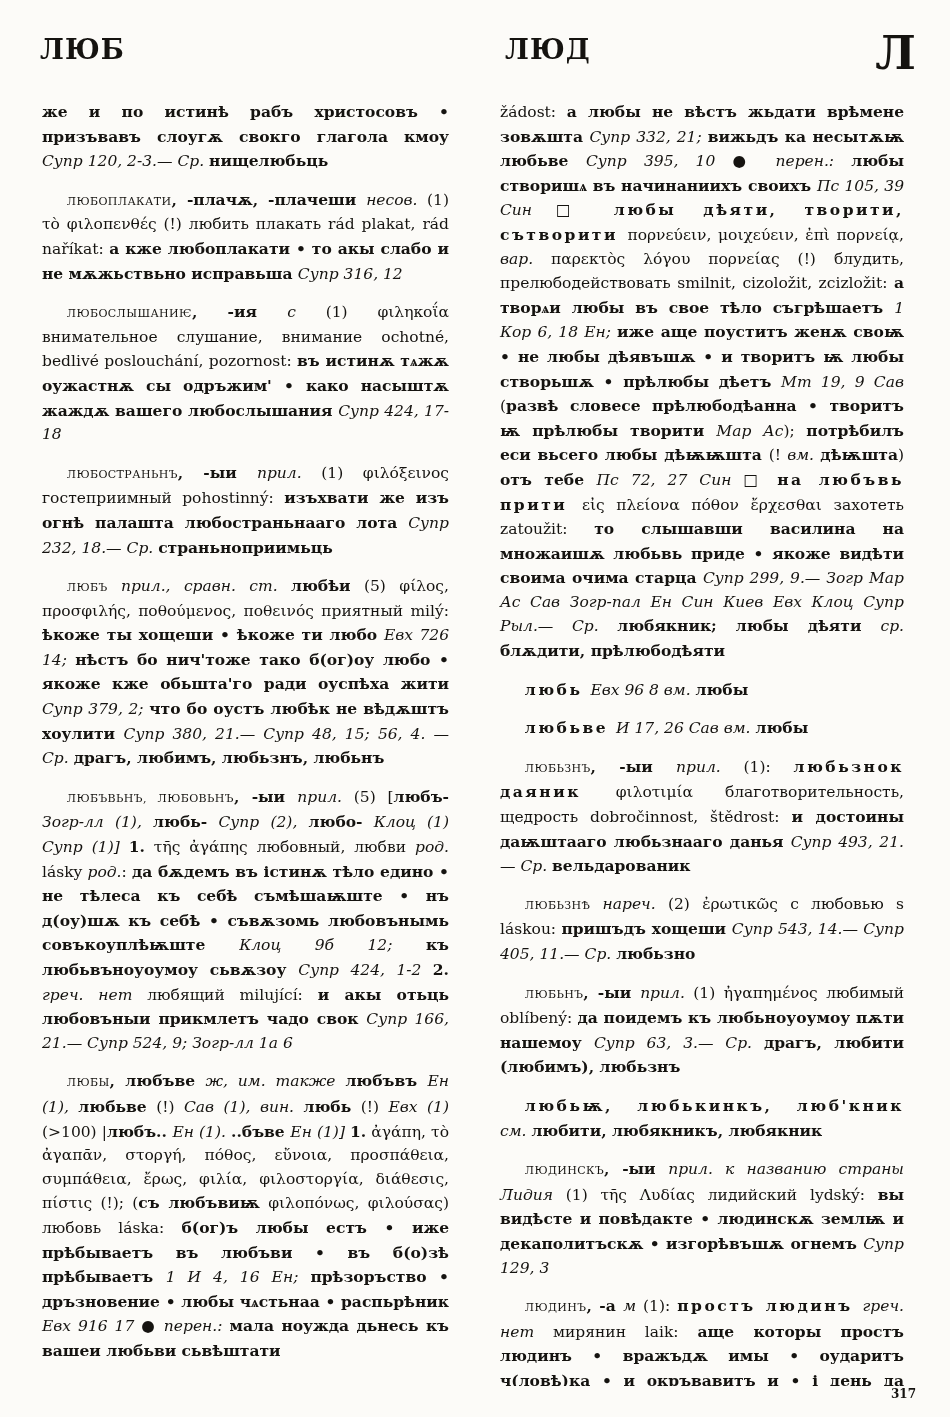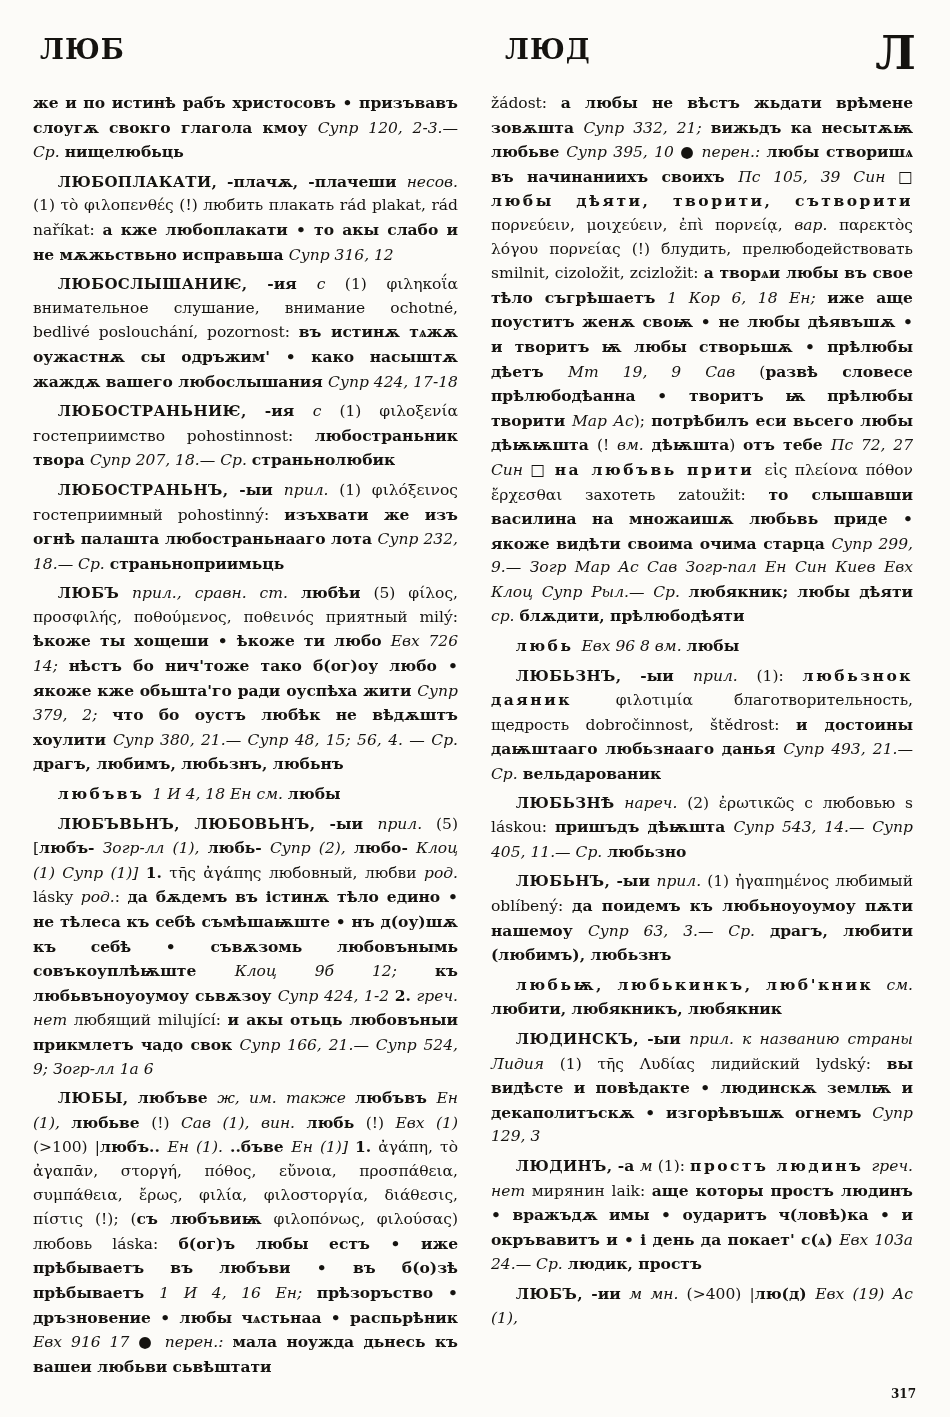--- a/index.html
+++ b/index.html
@@ -20,23 +20,23 @@
     position:absolute;top:30px;right:34px;
     font-weight:bold;font-size:46px;line-height:1;
   }
   .col{
     position:absolute;top:86px;width:435px;height:1300px;
     overflow:hidden;text-align:justify;
     font-size:15.5px;line-height:23.6px;
   }
   .col.left{left:28px;}
   .col.right{left:486px;width:432px;}
-  .col p{margin:5px;padding:0;}
+  .col p{margin:14px;padding:0;}
   .col p.indent{text-indent:1.6em;}
-  .head{font-weight:bold;font-size:15px;letter-spacing:0.4px;}
+  .head{font-weight:normal;font-size:11px;letter-spacing:0.4px;}
   .cs{font-weight:bold;}
   .sp{font-weight:bold;letter-spacing:2.5px;}
   .it{font-style:italic;}
   .b{font-weight:bold;}
   .bit{font-weight:bold;font-style:italic;}
   .ro{}
   .sym{}
   .pagenum{
     position:absolute;right:34px;bottom:16px;
     font-weight:bold;font-size:12px;
@@ -47,32 +47,31 @@
 
 <div class="page">
   <div class="runhead left">ЛЮБ</div>
   <div class="runhead right">ЛЮД</div>
   <div class="section-letter">Л</div>
 
   <div class="col left">
       <p><span class="cs">же и по истинѣ рабъ христосовъ • призъвавъ слоугѫ свокго глагола кмоу </span><span class="it">Супр 120, 2-3.— Ср. </span><span class="cs">нищелюбьць</span></p>
       <p class="indent"><span class="head">ЛЮБОПЛАКАТИ</span><span class="cs">, -плачѫ, -плачеши </span><span class="it">несов.</span><span class="ro"> (1) τὸ φιλοπενθές (!) любить плакать rád plakat, rád naříkat: </span><span class="cs">а кже любоплакати • то акы слабо и не мѫжьствьно исправьша </span><span class="it">Супр 316, 12</span></p>
       <p class="indent"><span class="head">ЛЮБОСЛЫШАНИѤ</span><span class="cs">, -ия </span><span class="it">с</span><span class="ro"> (1) φιληκοΐα внимательное слушание, внимание ochotné, bedlivé poslouchání, pozornost: </span><span class="cs">въ истинѫ тѧжѫ оужастнѫ сы одръжим' • како насыштѫ жаждѫ вашего любослышания </span><span class="it">Супр 424, 17-18</span></p>
-      <p class="indent"><span class="head">ЛЮБОСТРАНЬНИѤ</span><span class="cs">, -ия </span><span class="it">с</span><span class="ro"> (1) φιλοξενία гостеприимство pohostinnost: </span><span class="cs">любостраньник твора </span><span class="it">Супр 207, 18.— Ср. </span><span class="cs">страньнолюбик</span></p>
       <p class="indent"><span class="head">ЛЮБОСТРАНЬНЪ</span><span class="cs">, -ыи </span><span class="it">прил.</span><span class="ro"> (1) φιλόξεινος гостеприимный pohostinný: </span><span class="cs">изъхвати же изъ огнѣ палашта любостраньнааго лота </span><span class="it">Супр 232, 18.— Ср. </span><span class="cs">страньноприимьць</span></p>
       <p class="indent"><span class="head">ЛЮБЪ</span><span class="it"> прил., сравн. ст. </span><span class="cs">любѣи</span><span class="ro"> (5) φίλος, προσφιλής, ποθούμενος, ποθεινός приятный milý: </span><span class="cs">ѣкоже ты хощеши • ѣкоже ти любо </span><span class="it">Евх 726 14; </span><span class="cs">нѣстъ бо нич'тоже тако б(ог)оу любо • якоже кже обьшта'го ради оуспѣха жити </span><span class="it">Супр 379, 2; </span><span class="cs">что бо оустъ любѣк не вѣдѫштъ хоулити </span><span class="it">Супр 380, 21.— Супр 48, 15; 56, 4. — Ср. </span><span class="cs">драгъ, любимъ, любьзнъ, любьнъ</span></p>
-      <p class="indent"><span class="sp">любъвъ </span><span class="it">1 И 4, 18 Ен см. </span><span class="cs">любы</span></p>
       <p class="indent"><span class="head">ЛЮБЪВЬНЪ, ЛЮБОВЬНЪ</span><span class="cs">, -ыи </span><span class="it">прил.</span><span class="ro"> (5) [</span><span class="cs">любъ-</span><span class="it"> Зогр-лл (1), </span><span class="cs">любь-</span><span class="it"> Супр (2), </span><span class="cs">любо-</span><span class="it"> Клоц (1) Супр (1)] </span><span class="b">1.</span><span class="ro"> τῆς ἀγάπης любовный, любви </span><span class="it">род.</span><span class="ro"> lásky </span><span class="it">род.</span><span class="ro">: </span><span class="cs">да бѫдемъ въ істинѫ тѣло едино • не тѣлеса къ себѣ съмѣшаѭште • нъ д(оу)шѫ къ себѣ • съвѫзомь любовънымь совъкоуплѣѭште </span><span class="it">Клоц 9б 12; </span><span class="cs">къ любьвъноуоумоу сьвѫзоу </span><span class="it">Супр 424, 1-2 </span><span class="b">2.</span><span class="it"> греч. нет </span><span class="ro">любящий milující: </span><span class="cs">и акы отьць любовъныи прикмлетъ чадо свок </span><span class="it">Супр 166, 21.— Супр 524, 9; Зогр-лл 1а 6</span></p>
       <p class="indent"><span class="head">ЛЮБЫ</span><span class="cs">, любъве </span><span class="it">ж, им. также </span><span class="cs">любъвъ </span><span class="it">Ен (1), </span><span class="cs">любьве</span><span class="ro"> (!) </span><span class="it">Сав (1), вин. </span><span class="cs">любь</span><span class="ro"> (!) </span><span class="it">Евх (1) </span><span class="ro">(&gt;100) |</span><span class="cs">любъ.. </span><span class="it">Ен (1). </span><span class="cs">..бъве </span><span class="it">Ен (1)] </span><span class="b">1.</span><span class="ro"> ἀγάπη, τὸ ἀγαπᾶν, στοργή, πόθος, εὔνοια, προσπάθεια, συμπάθεια, ἔρως, φιλία, φιλοστοργία, διάθεσις, πίστις (!); (</span><span class="cs">съ любъвиѭ</span><span class="ro"> φιλοπόνως, φιλούσας) любовь láska: </span><span class="cs">б(ог)ъ любы естъ • иже прѣбываетъ въ любъви • въ б(о)зѣ прѣбываетъ </span><span class="it">1 И 4, 16 Ен; </span><span class="cs">прѣзоръство • дръзновение • любы чѧстьнаа • распьрѣник </span><span class="it">Евх 916 17 </span><span class="sym">● </span><span class="it">перен.: </span><span class="cs">мала ноужда дьнесь къ вашеи любьви сьвѣштати </span></p>
     </div>
   <div class="col right">
       <p><span class="ro">žádost: </span><span class="cs">а любы не вѣстъ жьдати врѣмене зовѫшта </span><span class="it">Супр 332, 21; </span><span class="cs">вижьдъ ка несытѫѭ любьве </span><span class="it">Супр 395, 10 </span><span class="sym">● </span><span class="it">перен.: </span><span class="cs">любы створишѧ въ начинаниихъ своихъ </span><span class="it">Пс 105, 39 Син </span><span class="sym">□ </span><span class="sp">любы дѣяти, творити, сътворити </span><span class="ro">πορνεύειν, μοιχεύειν, ἐπὶ πορνείᾳ, </span><span class="it">вар. </span><span class="ro">παρεκτὸς λόγου πορνείας (!) блудить, прелюбодействовать smilnit, cizoložit, zcizložit: </span><span class="cs">а творѧи любы въ свое тѣло съгрѣшаетъ </span><span class="it">1 Кор 6, 18 Ен; </span><span class="cs">иже аще поуститъ женѫ своѭ • не любы дѣявъшѫ • и творитъ ѭ любы створьшѫ • прѣлюбы дѣетъ </span><span class="it">Мт 19, 9 Сав </span><span class="ro">(</span><span class="cs">развѣ словесе прѣлюбодѣанна • творитъ ѭ прѣлюбы творити </span><span class="it">Мар Ас</span><span class="ro">); </span><span class="cs">потрѣбилъ еси вьсего любы дѣѭѭшта </span><span class="ro">(! </span><span class="it">вм. </span><span class="cs">дѣѭшта</span><span class="ro">) </span><span class="cs">отъ тебе </span><span class="it">Пс 72, 27 Син </span><span class="sym">□ </span><span class="sp">на любъвь прити </span><span class="ro">εἰς πλείονα πόθον ἔρχεσθαι захотеть zatoužit: </span><span class="cs">то слышавши василина на множаишѫ любьвь приде • якоже видѣти своима очима старца </span><span class="it">Супр 299, 9.— Зогр Мар Ас Сав Зогр-пал Ен Син Киев Евх Клоц Супр Рыл.— Ср. </span><span class="cs">любякник; любы дѣяти </span><span class="it">ср. </span><span class="cs">блѫдити, прѣлюбодѣяти</span></p>
       <p class="indent"><span class="sp">любь </span><span class="it">Евх 96 8 вм. </span><span class="cs">любы</span></p>
+      <p class="indent"><span class="sp">любьве </span><span class="it">И 17, 26 Сав вм. </span><span class="cs">любы</span></p>
       <p class="indent"><span class="head">ЛЮБЬЗНЪ</span><span class="cs">, -ыи </span><span class="it">прил.</span><span class="ro"> (1): </span><span class="sp">любьзнок даяник </span><span class="ro">φιλοτιμία благотворительность, щедрость dobročinnost, štědrost: </span><span class="cs">и достоины даѭштааго любьзнааго данья </span><span class="it">Супр 493, 21.— Ср. </span><span class="cs">вельдарованик</span></p>
-      <p class="indent"><span class="head">ЛЮБЬЗНѢ</span><span class="it"> нареч.</span><span class="ro"> (2) ἐρωτικῶς с любовью s láskou: </span><span class="cs">пришъдъ дѣѭшта </span><span class="it">Супр 543, 14.— Супр 405, 11.— Ср. </span><span class="cs">любьзно</span></p>
+      <p class="indent"><span class="head">ЛЮБЬЗНѢ</span><span class="it"> нареч.</span><span class="ro"> (2) ἐρωτικῶς с любовью s láskou: </span><span class="cs">пришъдъ хощеши </span><span class="it">Супр 543, 14.— Супр 405, 11.— Ср. </span><span class="cs">любьзно</span></p>
       <p class="indent"><span class="head">ЛЮБЬНЪ</span><span class="cs">, -ыи </span><span class="it">прил.</span><span class="ro"> (1) ἠγαπημένος любимый oblíbený: </span><span class="cs">да поидемъ къ любьноуоумоу пѫти нашемоу </span><span class="it">Супр 63, 3.— Ср. </span><span class="cs">драгъ, любити (любимъ), любьзнъ</span></p>
       <p class="indent"><span class="sp">любьѭ, любькинкъ, люб'кник </span><span class="it">см. </span><span class="cs">любити, любякникъ, любякник</span></p>
       <p class="indent"><span class="head">ЛЮДИНСКЪ</span><span class="cs">, -ыи </span><span class="it">прил. к названию страны Лидия</span><span class="ro"> (1) τῆς Λυδίας лидийский lydský: </span><span class="cs">вы видѣсте и повѣдакте • людинскѫ землѭ и декаполитъскѫ • изгорѣвъшѫ огнемъ </span><span class="it">Супр 129, 3</span></p>
       <p class="indent"><span class="head">ЛЮДИНЪ</span><span class="cs">, -а </span><span class="it">м</span><span class="ro"> (1): </span><span class="sp">простъ людинъ </span><span class="it">греч. нет</span><span class="ro"> мирянин laik: </span><span class="cs">аще которы простъ людинъ • вражъдѫ имы • оударитъ ч(ловѣ)ка • и окръвавитъ и • і день да покает' с(ѧ) </span><span class="it">Евх 103а 24.— Ср. </span><span class="cs">людик, простъ</span></p>
       <p class="indent"><span class="head">ЛЮБЪ</span><span class="cs">, -ии </span><span class="it">м мн.</span><span class="ro"> (&gt;400) |</span><span class="cs">лю(д) </span><span class="it">Евх (19) Ас (1), </span></p>
     </div>
 
   <div class="pagenum">317</div>
 </div>
 

